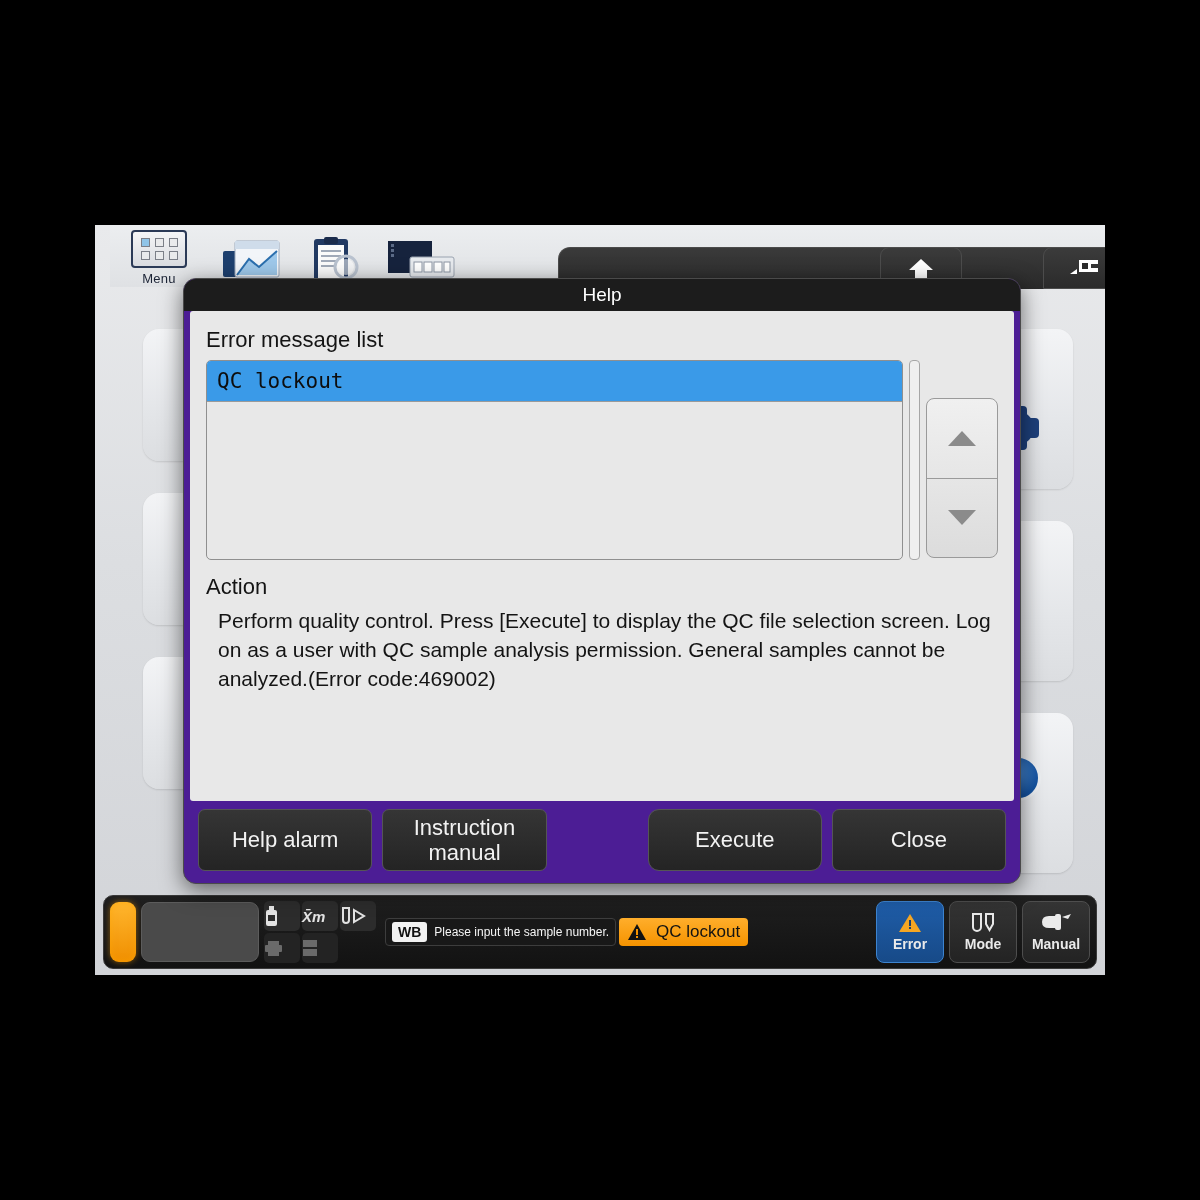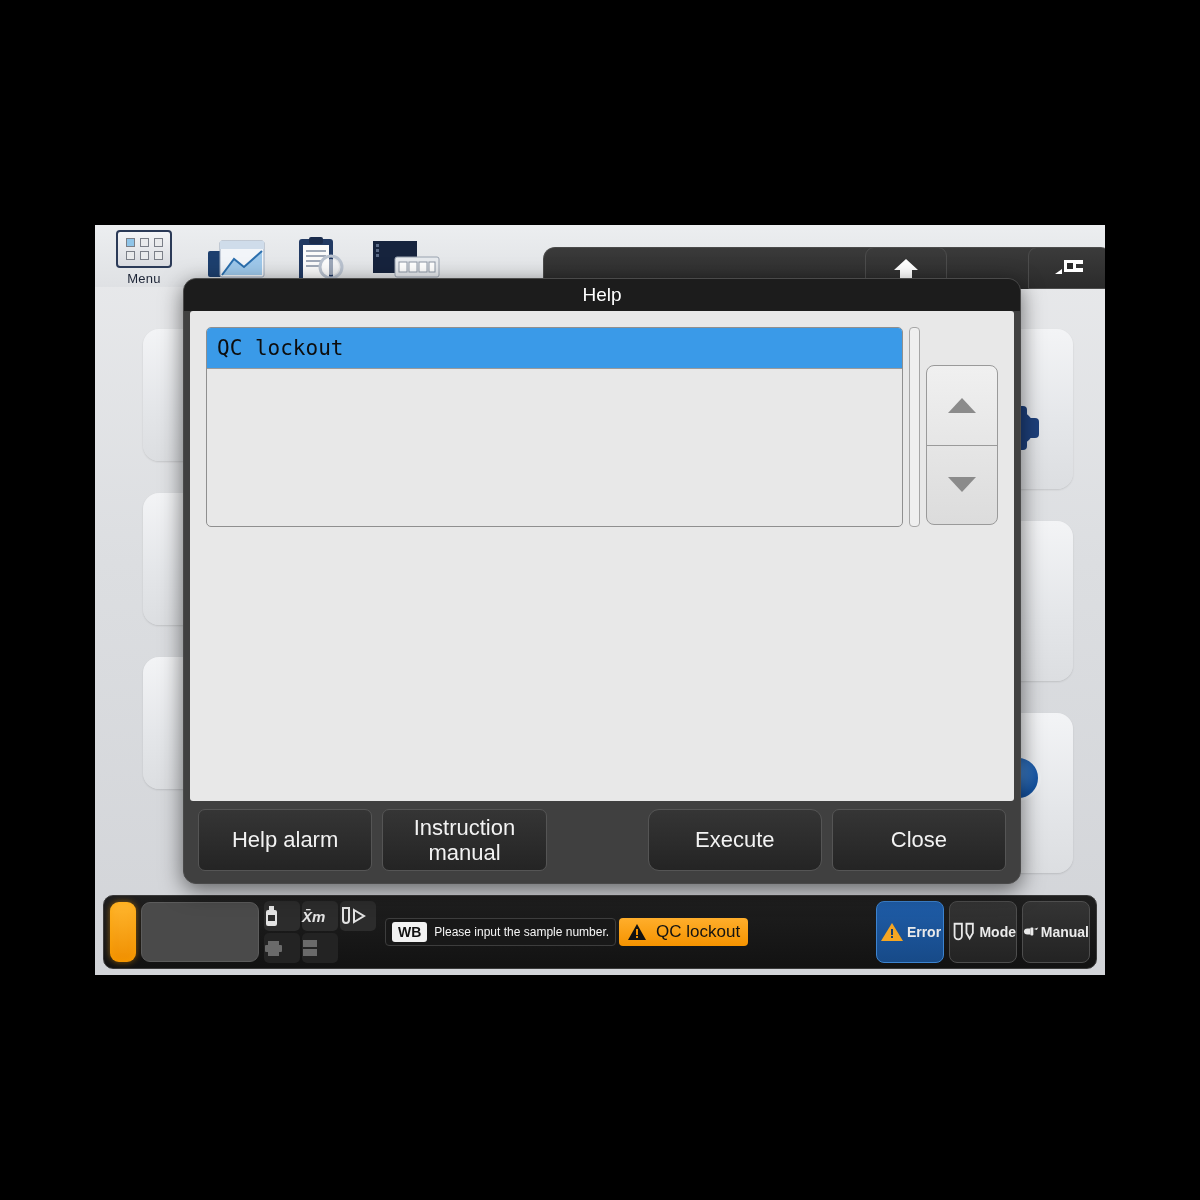--- a/index.html
+++ b/index.html
@@ -14,21 +14,21 @@
   #device {
     position: absolute;
     left: 95px; top: 225px;
     width: 1010px; height: 750px;
     background: linear-gradient(180deg,#e9eaec 0%, #dcdee1 45%, #d2d4d8 100%);
     overflow: hidden;
   }
 
   
   #toolbar {
-    position: absolute; left: 0; top: 0;
+    position: absolute; left: 15px; top: 0;
     width: 1010px; height: 62px;
     background: linear-gradient(180deg,#eceef0 0%, #dfe1e4 100%);
   }
   .tb-item {
     position: absolute; top: 5px;
     width: 74px; text-align: center;
   }
   .tb-icon-box {
     width: 56px; height: 38px; margin: 0 auto;
     border: 2px solid #2b3a57; border-radius: 4px;
@@ -118,33 +118,33 @@
   .sb-row1 span.t { color: #f5f5f5; font-size: 12px; }
   .sb-row2 {
     height: 28px; background: linear-gradient(180deg,#ffae2b,#f59300);
     border-radius: 4px; display: flex; align-items: center; gap: 9px; padding: 0 8px;
     color: #121212; font-size: 17px;
   }
   .sb-btn {
     width: 68px; height: 62px; border-radius: 8px;
     background: linear-gradient(180deg,#343434,#232323);
     border: 1px solid #4e4e4e;
-    display: flex; flex-direction: row; align-items: center; justify-content: center; gap: 2px;
+    display: flex; flex-direction: column; align-items: center; justify-content: center; gap: 2px;
     color: #eaeaea; font-size: 14px; font-weight: bold;
   }
   .sb-btn.active {
     background: linear-gradient(180deg,#1f5da8,#174a88);
     border-color: #3d84d0;
   }
 
   
   #dialog {
     position: absolute; left: 183px; top: 278px;
     width: 838px; height: 606px;
-    background: #404040;
+    background: #4c1d95;
     border-radius: 13px;
     border: 1px solid #4a4a4a;
     box-shadow: 0 6px 22px rgba(0,0,0,.55);
     overflow: hidden;
   }
   #dlg-title {
     height: 32px; color: #fff; font-size: 19px;
     display: flex; align-items: center; justify-content: center;
     background: #1c1c1c;
   }
@@ -376,37 +376,42 @@
     </div>
   </div>
 </div>
 
 <div id="dialog">
 
   <div id="dlg-title">Help</div>
 
   <div id="dlg-body">
 
+    <div class="sect-title">Error message list</div>
 
     <div id="list-wrap">
       <div id="listbox">
         <div class="li sel">QC lockout</div>
         <div class="li-fill"></div>
       </div>
       <div id="scroll-track"></div>
       <div id="scroll-btns">
         <div class="sc-btn">
           <div class="tri-up"></div>
         </div>
         <div class="sc-btn">
           <div class="tri-dn"></div>
         </div>
       </div>
     </div>
 
+    <div id="action-sec">
+      <div class="sect-title">Action</div>
+      <div id="action-text">Perform quality control. Press [Execute] to display the QC file selection screen. Log on as a user with QC sample analysis permission. General samples cannot be analyzed.(Error code:469002)</div>
+    </div>
   </div>
 
   <div id="dlg-footer">
     <div class="dbtn" style="width:180px;">Help alarm</div>
     <div class="dbtn" style="width:170px;">Instruction manual</div>
     <div style="width:84px;"></div>
     <div class="dbtn" style="width:180px;border-radius:11px;">Execute</div>
     <div class="dbtn" style="width:180px;">Close</div>
   </div>
 </div>

